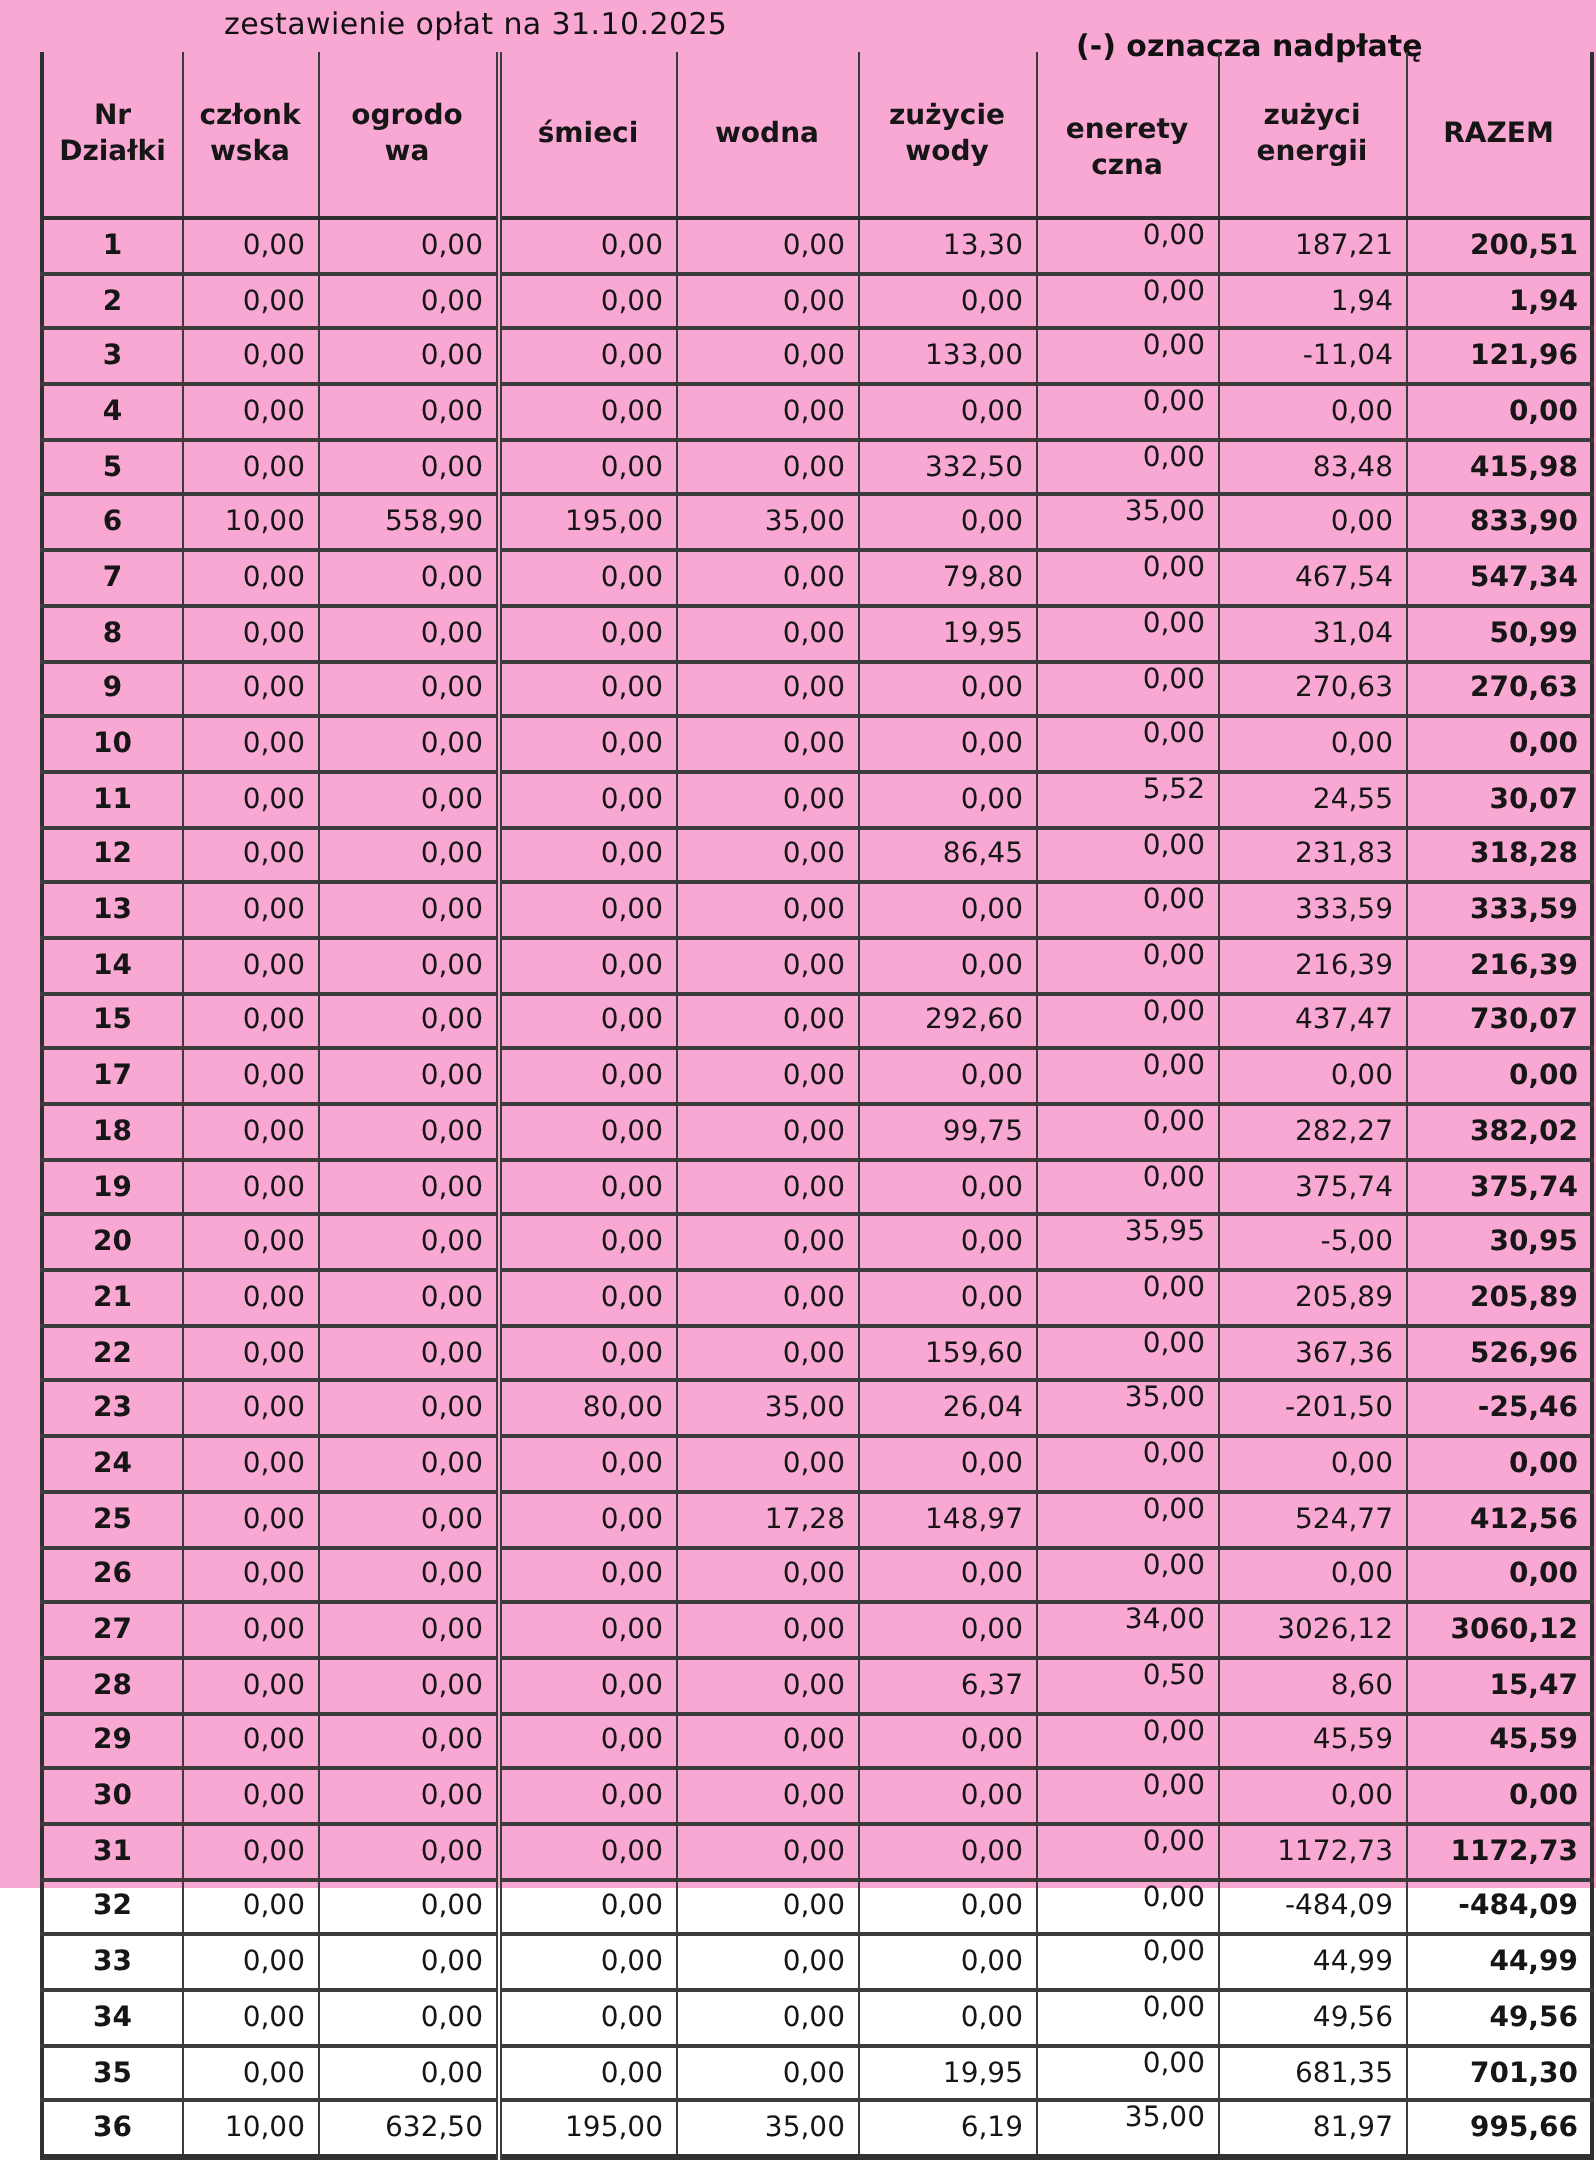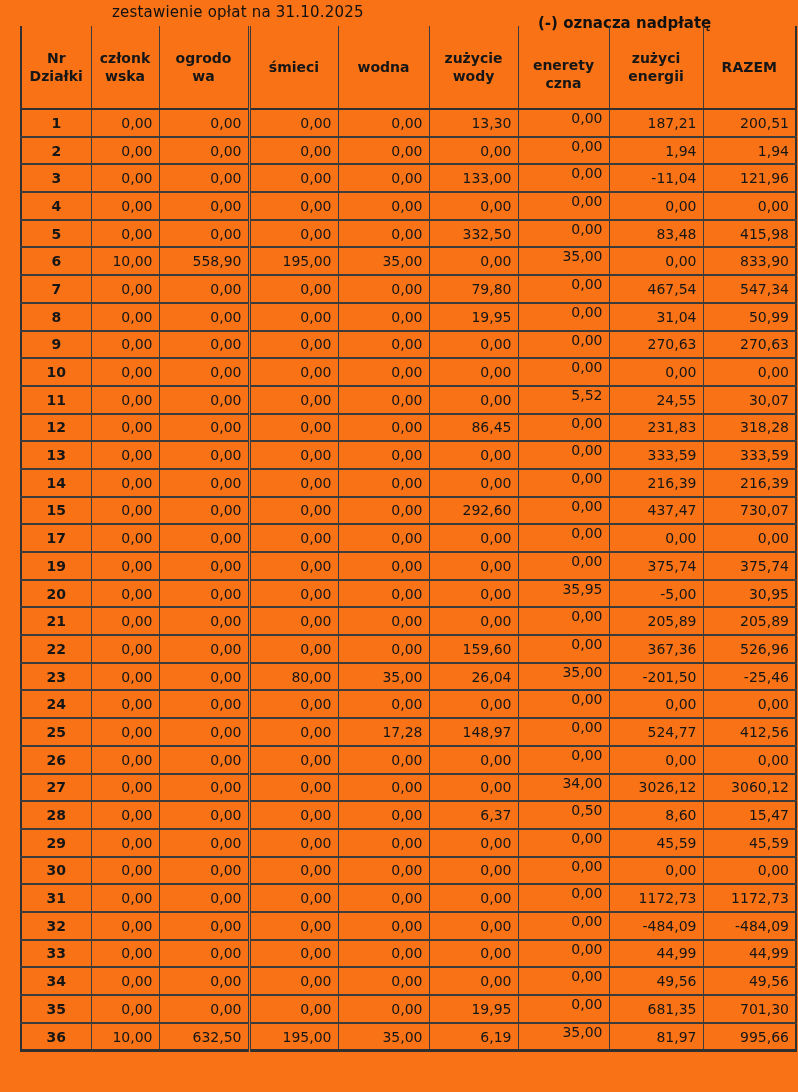--- a/index.html
+++ b/index.html
@@ -3,21 +3,21 @@
 <meta charset="utf-8">
 <style>
   html, body { margin: 0; padding: 0; }
   body {
     width: 798px; height: 1092px;
     background: #ffffff;
     font-family: "DejaVu Sans", "Liberation Sans", sans-serif;
     color: #161616;
     overflow: hidden;
   }
-  .page { position: relative; width: 798px; height: 1092px; background: #f97316; }
+  .page { position: relative; width: 798px; height: 944px; background: #f9a8d4; }
 
   
   .title-row { position: absolute; top: 0; left: 0; width: 798px; height: 26px; }
   .doc-title {
     position: absolute; left: 112px; top: 3px;
     font-size: 15px; font-weight: normal; color: #111;
     letter-spacing: 0.2px;
   }
   .doc-note {
     position: absolute; left: 538px; top: 14px;
@@ -51,21 +51,21 @@
   tbody td {
     height: 24.7px;
     border-bottom-width: 2px;
     font-size: 14px;
     text-align: right; vertical-align: middle;
     padding: 0 6px 0 0;
     white-space: nowrap;
   }
   tbody td.c0 { font-weight: bold; text-align: center; padding: 0; }
   tbody td.c6 { vertical-align: top; line-height: 1.05; padding-top: 1px; }
-  tbody td.c8 { font-weight: normal; }
+  tbody td.c8 { font-weight: bold; }
   
   th.c3, td.c3 { border-left: 3px double #3c3c3c; }
 </style>
 </head>
 <body>
 
 <div class="page">
 
   <div class="title-row">
     <span class="doc-title">zestawienie opłat na 31.10.2025</span>
@@ -274,20 +274,31 @@
           <td class="c1">0,00</td>
           <td class="c2">0,00</td>
           <td class="c3">0,00</td>
           <td class="c4">0,00</td>
           <td class="c5">0,00</td>
           <td class="c6">0,00</td>
           <td class="c7">0,00</td>
           <td class="c8">0,00</td>
         </tr>
         <tr>
+          <td class="c0">18</td>
+          <td class="c1">0,00</td>
+          <td class="c2">0,00</td>
+          <td class="c3">0,00</td>
+          <td class="c4">0,00</td>
+          <td class="c5">99,75</td>
+          <td class="c6">0,00</td>
+          <td class="c7">282,27</td>
+          <td class="c8">382,02</td>
+        </tr>
+        <tr>
           <td class="c0">19</td>
           <td class="c1">0,00</td>
           <td class="c2">0,00</td>
           <td class="c3">0,00</td>
           <td class="c4">0,00</td>
           <td class="c5">0,00</td>
           <td class="c6">0,00</td>
           <td class="c7">375,74</td>
           <td class="c8">375,74</td>
         </tr>

